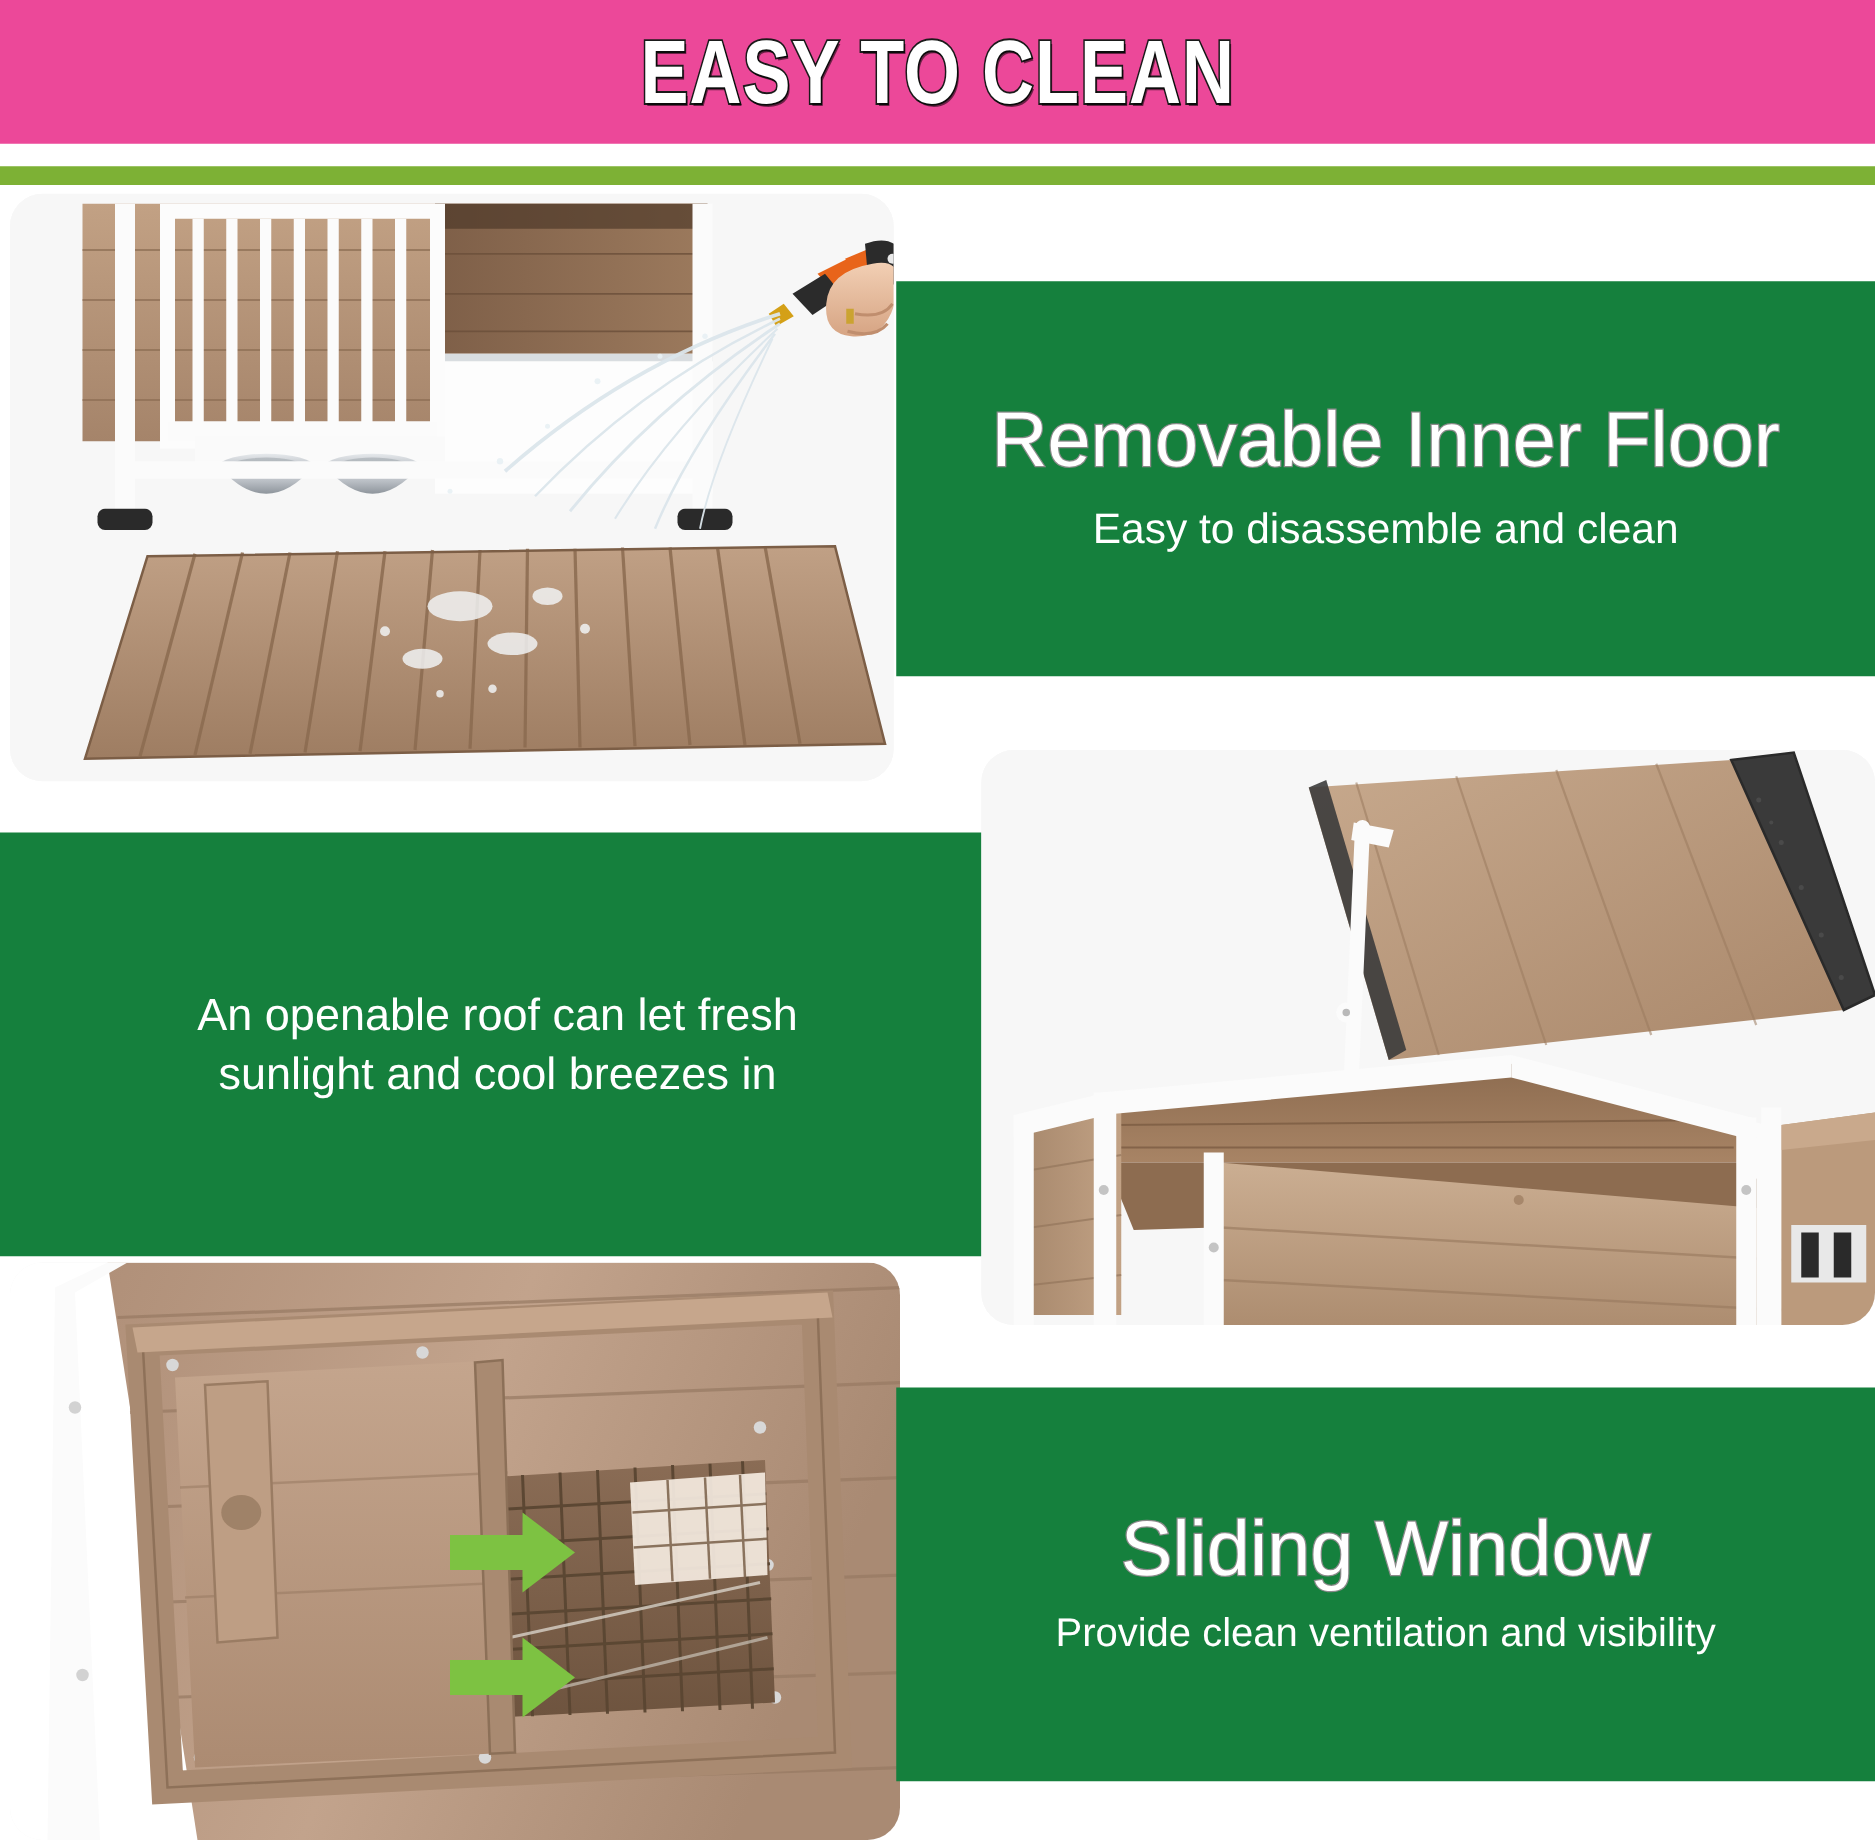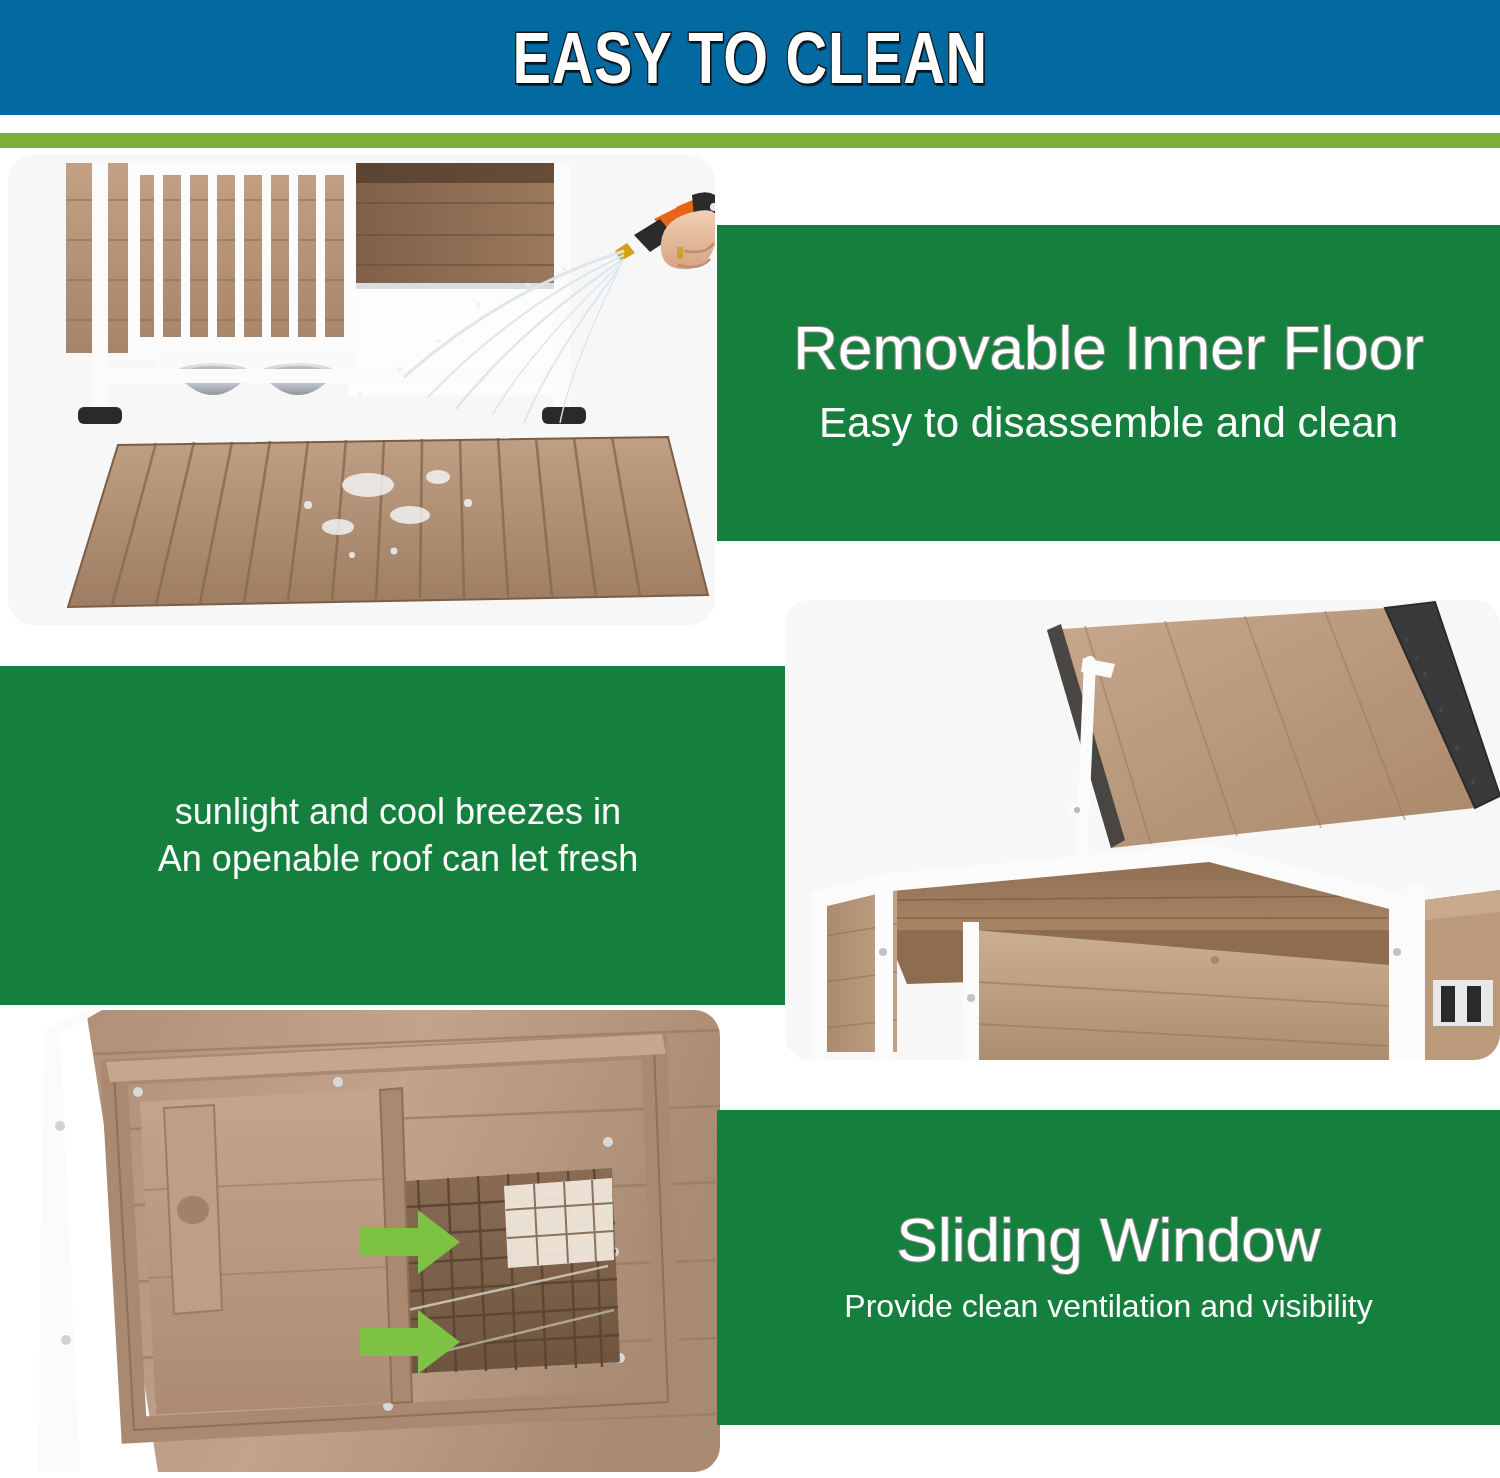--- a/index.html
+++ b/index.html
@@ -8,21 +8,21 @@
   body {
     font-family:"Liberation Sans", sans-serif;
     background:#ffffff;
     position:relative;
     overflow:hidden;
   }
 
   
   .header-banner{
     position:absolute; left:0; top:0; width:1500px; height:115px;
-    background:#0369a1;
+    background:#ec4899;
     display:flex; align-items:center; justify-content:center;
   }
   .header-title{
     font-size:72px;
     font-weight:bold;
     color:#ffffff;
     letter-spacing:1px;
     transform:scaleX(0.80);
     transform-origin:center center;
     white-space:nowrap;
@@ -60,21 +60,21 @@
   .photo-card{
     position:absolute;
     background:#F7F7F7;
     border-radius:26px;
     overflow:hidden;
   }
 
   
   #panel-floor{ left:717px; top:225px; width:783px; height:316px; }
   #panel-floor .feature-title{ font-size:62px; margin-bottom:14px; }
-  #panel-floor .feature-sub{ font-size:42px; }
+  #panel-floor .feature-sub{ font-size:34px; }
 
   #photo-floor{ left:8px; top:155px; width:707px; height:470px; }
 
   
   #panel-roof{ left:0; top:666px; width:786px; height:339px; }
   #panel-roof .panel-inner{ padding-left:10px; }
   #panel-roof .feature-title{ font-size:62px; margin-bottom:16px; }
   #panel-roof .feature-sub{ font-size:36px; }
 
   #photo-roof{ left:785px; top:600px; width:715px; height:460px; }
@@ -246,22 +246,22 @@
 
 <div class="green-panel" id="panel-floor">
   <div class="panel-inner">
     <div class="feature-title">Removable Inner Floor</div>
     <div class="feature-sub">Easy to disassemble and clean</div>
   </div>
 </div>
 
 <div class="green-panel" id="panel-roof">
   <div class="panel-inner">
+    <div class="feature-sub">An openable roof can let fresh</div>
     <div class="feature-sub">sunlight and cool breezes in</div>
-    <div class="feature-sub">An openable roof can let fresh</div>
   </div>
 </div>
 
 <div class="photo-card" id="photo-roof">
   <svg class="photo-svg" viewBox="0 0 715 460" preserveAspectRatio="xMidYMid slice">
     <defs>
       <linearGradient id="roofWood" x1="0" y1="0" x2="1" y2="1">
         <stop offset="0%" stop-color="#C7A98D"></stop>
           <stop offset="100%" stop-color="#A9876A"></stop>
       </linearGradient>

